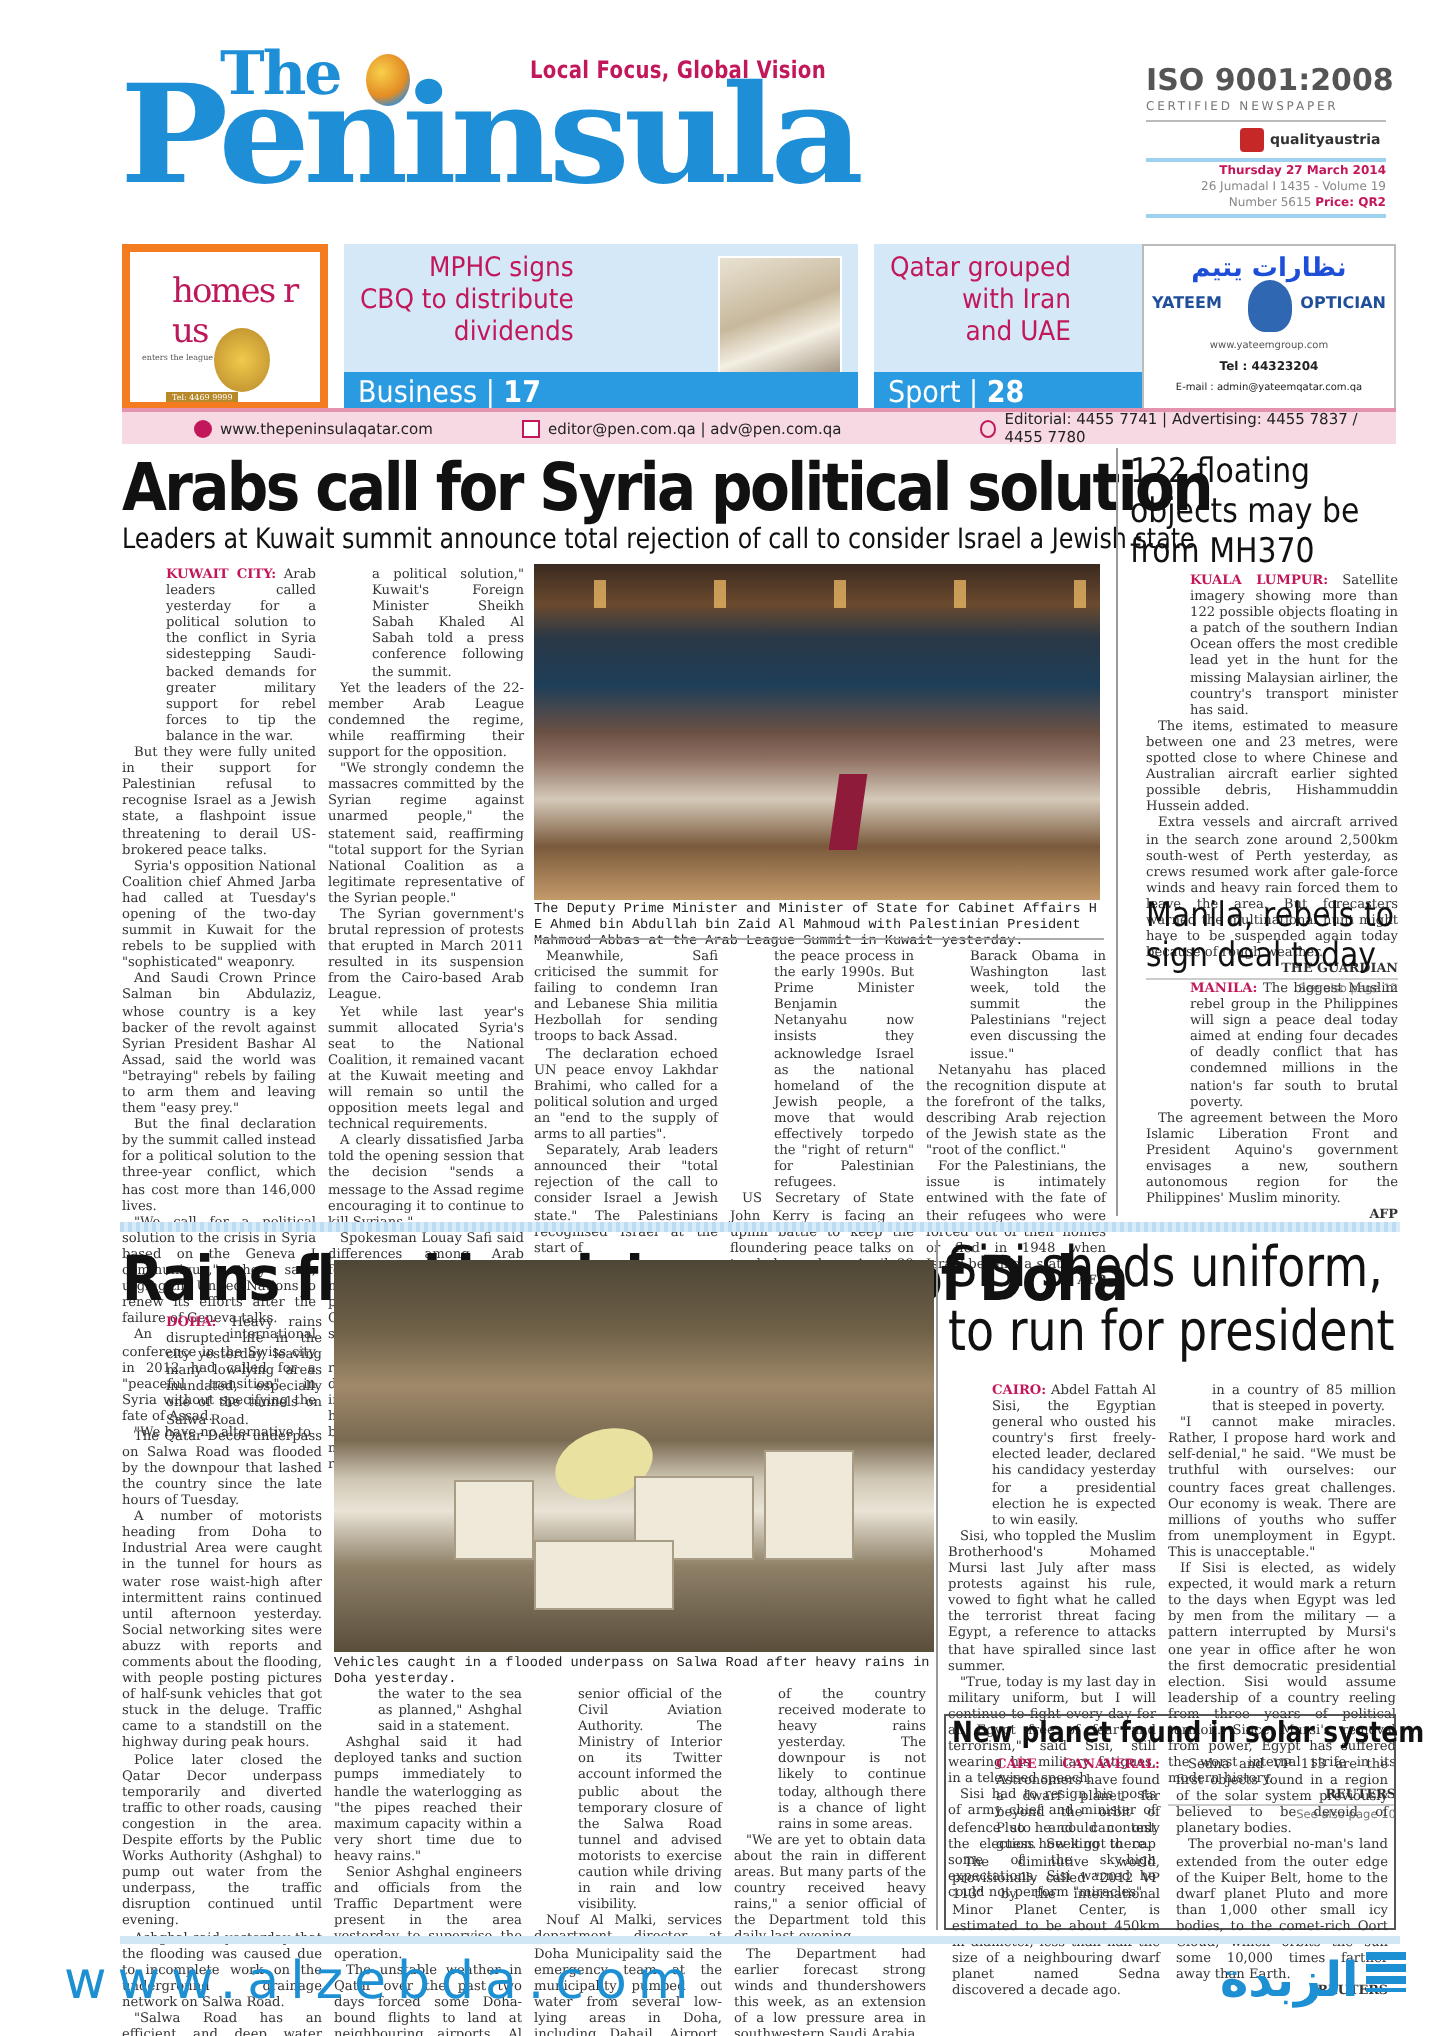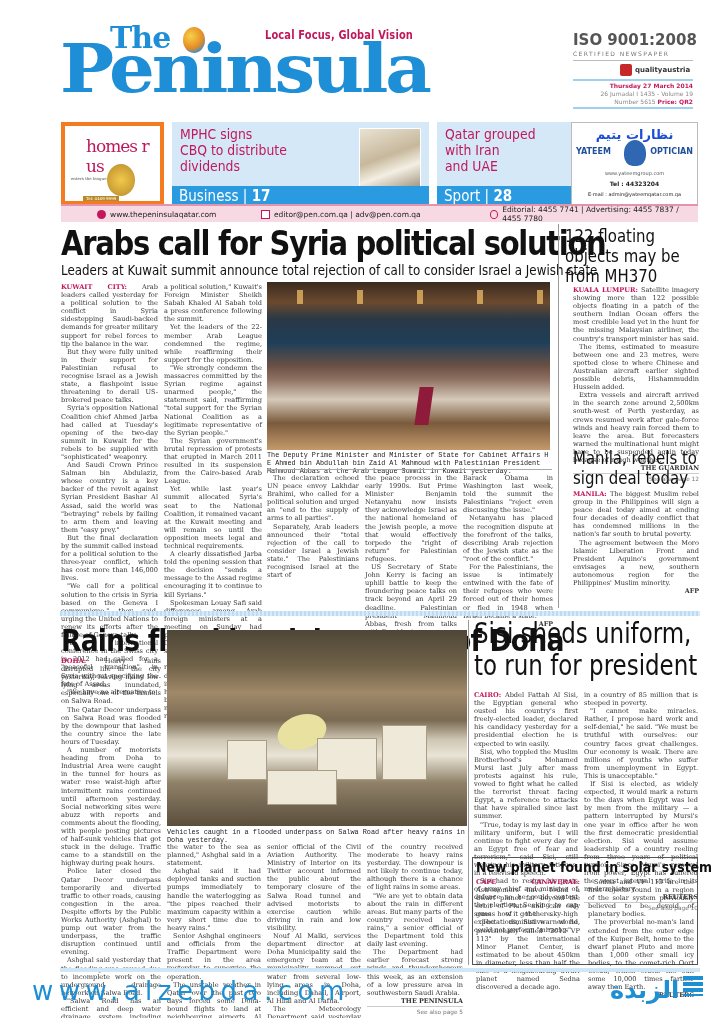--- a/index.html
+++ b/index.html
@@ -23,21 +23,21 @@
   .date-rule2 { left: 573px; top: 107px; width: 120px; height: 2px; background: #9fd0ef; }
 
   
   .ad-homes { left: 61px; top: 122px; width: 103px; height: 83px; background: #f47b20; padding: 4px; }
   .ad-homes .inner { background: #fff; width: 100%; height: 100%; position: relative; font-family: "DejaVu Serif", serif; }
   .ad-homes .brand { position: absolute; left: 21px; top: 10px; font-size: 17px; color: #be185d; letter-spacing: -1px; }
   .ad-homes .seal { position: absolute; left: 42px; top: 38px; width: 28px; height: 32px; border-radius: 50%; background: radial-gradient(circle, #f2c94c, #b7892a); }
   .ad-homes .small { position: absolute; left: 6px; top: 50px; font-size: 4px; color: #555; }
   .ad-homes .tel { position: absolute; left: 18px; bottom: 0; font-size: 4px; background: #b7892a; color: #fff; padding: 0 3px; }
 
-  .teaser { top: 122px; height: 84px; background: #d4e8f7; position: absolute; }
+  .teaser { top: 122px; height: 84px; background: #d4e8f7; position: absolute; text-align: right; }
   .teaser .headline { position: absolute; left: 8px; top: 4px; font-family: "DejaVu Sans", sans-serif; font-size: 13.5px; line-height: 16px; color: #c2185b; font-weight: normal; transform: scaleX(0.92); transform-origin: left; }
   .teaser .bar { position: absolute; left: 0; bottom: 0; width: 100%; height: 20px; background: #2a9be0; }
   .teaser .section { position: absolute; left: 7px; bottom: 1px; font-family: "DejaVu Sans", sans-serif; color: #fff; font-size: 15px; transform: scaleX(0.9); transform-origin: left; }
   .teaser .section b { font-weight: bold; }
   .teaser .photo { position: absolute; top: 6px; width: 62px; height: 72px; border: 1px solid #fff; }
   .t1 { left: 172px; width: 257px; }
   .t1 .photo { right: 8px; background: linear-gradient(160deg, #e9e2d2 0%, #c7b89c 40%, #f4efe3 60%, #7a6a52 100%); }
   .t2 { left: 437px; width: 257px; }
   .t2 .photo { right: 8px; background: linear-gradient(180deg, #1a1a1a 0%, #3a1010 45%, #7a2e12 70%, #d25a1c 100%); }
   .t2 .photo .asian { position: absolute; left: 2px; top: 4px; color: #fff; font-family: "DejaVu Sans", sans-serif; font-weight: bold; font-size: 13px; letter-spacing: -1px; }
@@ -57,21 +57,21 @@
   .ic-globe { border-radius: 50%; background: #c2185b; }
   .ic-mail { border: 1px solid #c2185b; background: #fff; }
   .ic-phone { border-radius: 50%; border: 1.5px solid #c2185b; }
 
   
   .lead-head { left: 61px; top: 224px; font-family: "DejaVu Sans", sans-serif; font-weight: bold; font-size: 33px; color: #111; letter-spacing: -1.5px; transform: scaleX(0.88); transform-origin: left; white-space: nowrap; }
   .lead-deck { left: 61px; top: 262px; font-family: "DejaVu Sans", sans-serif; font-size: 14px; color: #111; transform: scaleX(0.85); transform-origin: left; white-space: nowrap; }
 
   .col { position: absolute; font-size: 6.6px; line-height: 8.1px; text-align: justify; color: #333; font-family: "DejaVu Serif", serif; }
   .col p { text-indent: 6px; }
-  .col p.first { text-indent: 0; }
+  .col p.first { text-indent: 0; margin-left: 22px; }
   .dateline { color: #c2185b; font-weight: bold; }
   .sig { text-align: right; font-weight: bold; font-size: 6.4px; }
   .seealso { text-align: right; font-family: "DejaVu Sans", sans-serif; font-size: 5.8px; color: #777; border-top: 1px solid #ccc; margin-top: 1px; padding-top: 1px; }
 
   .photo-summit { left: 267px; top: 282px; width: 283px; height: 168px; background:
      linear-gradient(180deg, #3a2a20 0%, #6b4a2e 12%, #2a3846 22%, #1e3e58 36%, #6a5044 50%, #8f7162 58%, #d5c9b9 70%, #7a5a3c 84%, #c49a6a 100%); overflow: hidden; }
   .photo-summit .flag { position: absolute; left: 150px; top: 105px; width: 14px; height: 38px; background: #8e1b3a; transform: skewX(-8deg); }
   .photo-summit .lights { position: absolute; left: 0; top: 8px; width: 100%; height: 14px; background: repeating-linear-gradient(90deg, transparent 0 30px, #f7c36a 30px 36px, transparent 36px 60px); opacity: .7; }
   .caption { position: absolute; font-family: Liberation Mono, monospace; font-size: 6.8px; line-height: 8.2px; color: #222; }
 
@@ -205,20 +205,21 @@
 </div>
 
 <div class="abs photo-summit">
   <div class="lights"></div>
   <div class="flag"></div>
 </div>
 <div class="caption" style="left:267px; top:451px; width:285px;">The Deputy Prime Minister and Minister of State for Cabinet Affairs H E Ahmed bin Abdullah bin Zaid Al Mahmoud with Palestinian President Mahmoud Abbas at the Arab League Summit in Kuwait yesterday.</div>
 <div class="abs" style="left:267px; top:469px; width:285px; height:1px; background:#aaa;"></div>
 
 <div class="col" style="left:267px; top:474px; width:92px;">
+  <p>Meanwhile, Safi criticised the summit for failing to condemn Iran and Lebanese Shia militia Hezbollah for sending troops to back Assad.</p>
   <p>The declaration echoed UN peace envoy Lakhdar Brahimi, who called for a political solution and urged an "end to the supply of arms to all parties".</p>
   <p>Separately, Arab leaders announced their "total rejection of the call to consider Israel a Jewish state." The Palestinians recognised Israel at the start of</p>
 </div>
 <div class="col" style="left:365px; top:474px; width:92px;">
   <p class="first">the peace process in the early 1990s. But Prime Minister Benjamin Netanyahu now insists they acknowledge Israel as the national homeland of the Jewish people, a move that would effectively torpedo the "right of return" for Palestinian refugees.</p>
   <p>US Secretary of State John Kerry is facing an uphill battle to keep the floundering peace talks on track beyond an April 29 deadline. Palestinian president Mahmoud Abbas, fresh from talks with President</p>
 </div>
 <div class="col" style="left:463px; top:474px; width:90px;">
   <p class="first">Barack Obama in Washington last week, told the summit the Palestinians "reject even discussing the issue."</p>
   <p>Netanyahu has placed the recognition dispute at the forefront of the talks, describing Arab rejection of the Jewish state as the "root of the conflict."</p>

